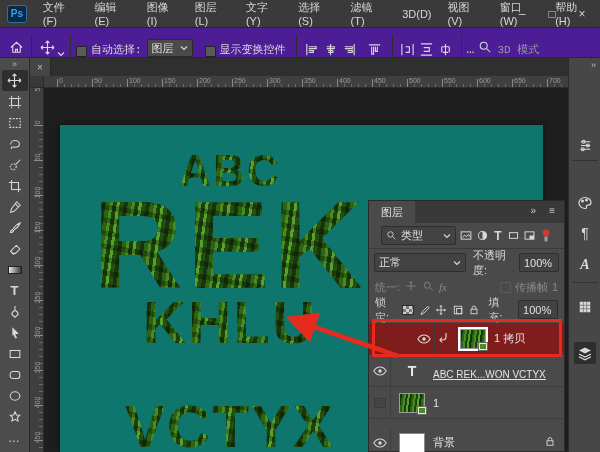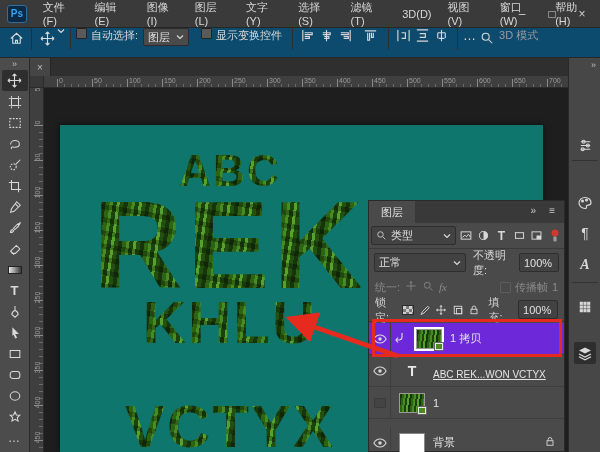--- a/index.html
+++ b/index.html
@@ -8,21 +8,21 @@
   #app { position:relative; width:600px; height:452px; background:#3c3c3c; overflow:hidden; }
 
   
   .menubar { position:absolute; left:0; top:0; width:600px; height:28px; background:#3a3a3a; border-bottom:1px solid #262626; display:flex; align-items:center; }
   .ps-logo { width:20px; height:18px; margin:0 8px 0 7px; background:#0d2a44; border:1px solid #2f6ea0; border-radius:3px; color:#35a4f4; font-size:10px; font-weight:bold; display:flex; align-items:center; justify-content:center; }
   .menu-item { padding:0 8px; height:28px; display:flex; align-items:center; color:#d8d8d8; font-size:11px; cursor:default; }
   .win-controls { position:absolute; right:4px; top:0; height:28px; display:flex; align-items:center; gap:14px; padding-right:6px; color:#cfcfcf; }
   .win-btn { width:16px; text-align:center; font-size:12px; }
 
   
-  .optionsbar { position:absolute; left:0; top:28px; width:600px; height:30px; background:#0c4a6e; border-bottom:1px solid #282828; display:flex; align-items:flex-start; }
+  .optionsbar { position:absolute; left:0; top:28px; width:600px; height:30px; background:#4c1d95; border-bottom:1px solid #282828; display:flex; align-items:flex-end;font-family:Liberation Mono, monospace; }
   .ob-sep { width:1px; height:22px; background:#2e2e2e; margin:0 5px; }
   .ob-icon { display:inline-flex; align-items:center; justify-content:center; width:20px; height:20px; }
   .checkbox { width:11px; height:11px; border:1px solid #222; background:#5a5a5a; border-radius:1px; margin-right:4px; }
   .dropdown { height:18px; background:#4a4a4a; border:1px solid #2c2c2c; border-radius:2px; display:inline-flex; align-items:center; padding:0 4px; gap:6px; color:#e0e0e0; }
   .chev { width:8px; height:6px; display:inline-block; }
   .align-ico { width:15px; height:15px; margin:0 2px; display:inline-flex; }
   .ob-label { font-size:11px; color:#d8d8d8; }
 
   
   .tools-col { position:absolute; left:0; top:58px; width:30px; height:394px; background:#4c4c4c; border-right:1px solid #2a2a2a; display:flex; flex-direction:column; align-items:center; }
@@ -74,29 +74,29 @@
   .l4 { top:272px; font-size:60px; }
 
   
   .layers-panel { position:absolute; left:368px; top:200px; width:197px; height:252px; background:#4a4a4a; border:1px solid #2a2a2a; z-index:10; font-size:11px; }
   .lp-header { position:absolute; left:0; top:0; width:100%; height:22px; background:#393939; }
   .lp-tab { position:absolute; left:0; top:0; height:22px; background:#4a4a4a; padding:0 12px; display:flex; align-items:center; color:#e2e2e2; }
   .lp-collapse { position:absolute; right:28px; top:4px; color:#c9c9c9; font-size:10px; }
   .lp-menu { position:absolute; right:8px; top:4px; color:#c9c9c9; font-size:10px; letter-spacing:1px; }
   .lp-row { position:absolute; left:0; width:100%; display:flex; align-items:center; }
   .fld { height:19px; background:#424242; border:1px solid #2e2e2e; border-radius:2px; display:inline-flex; align-items:center; padding:0 4px; gap:4px; color:#e0e0e0; }
-  .lp-filter { top:22px; height:26px; padding:0 2px; gap:3px; border-bottom:1px solid #3a3a3a; }
+  .lp-filter { top:22px; height:26px; padding:0 12px; gap:3px; border-bottom:1px solid #3a3a3a; }
   .flt-ico { width:17px; height:16px; display:inline-flex; align-items:center; justify-content:center; }
   .lp-blend { top:48px; height:27px; padding:0 5px; }
   .lp-unify { top:75px; height:22px; padding:0 6px; color:#8a8a8a; gap:5px; }
   .lp-lock { top:97px; height:24px; padding:0 6px; gap:4px; border-bottom:1px solid #3a3a3a; }
   .lk-ico { width:14px; height:14px; display:inline-flex; align-items:center; justify-content:center; }
   .lp-list { position:absolute; left:0; top:122px; width:100%; height:130px; }
   .layer-row { position:absolute; left:0; width:100%; height:32px; border-bottom:1px solid #3e3e3e; display:flex; align-items:center; }
-  .layer-row.selected { background:#6d28d9; }
+  .layer-row.selected { background:#7f1d1d;padding-left:44px; }
   .eye-cell { width:22px; height:32px; border-right:1px solid #3e3e3e; display:flex; align-items:center; justify-content:center; flex:0 0 22px; }
   .thumb { width:26px; height:20px; margin-left:8px; border:1px solid #9a9a9a; position:relative; flex:0 0 auto;
       background-image:repeating-linear-gradient(98deg,#16350a 0 2px,#2d6414 2px 4px,#468c22 4px 6px,#1d430d 6px 8px,#57a22c 8px 10px); }
   .thumb.clipped { outline:2px solid #fff; margin-left:12px; }
   .thumb.white-thumb { background:#fff; border:1px solid #888; }
   .thumb-badge { position:absolute; right:-3px; bottom:-3px; width:10px; height:9px; background:#e8e8e8; border:1px solid #666; }
   .thumb-badge::after { content:""; position:absolute; left:1px; top:1px; right:1px; bottom:1px; background:#4b8a24; }
   .layer-name { margin-left:8px; color:#e4e4e4; white-space:nowrap; overflow:hidden; }
   .layer-name.underlined { text-decoration:underline; font-size:10px;margin-top:8px; }
   .row-lock { margin-left:auto; margin-right:8px; }

